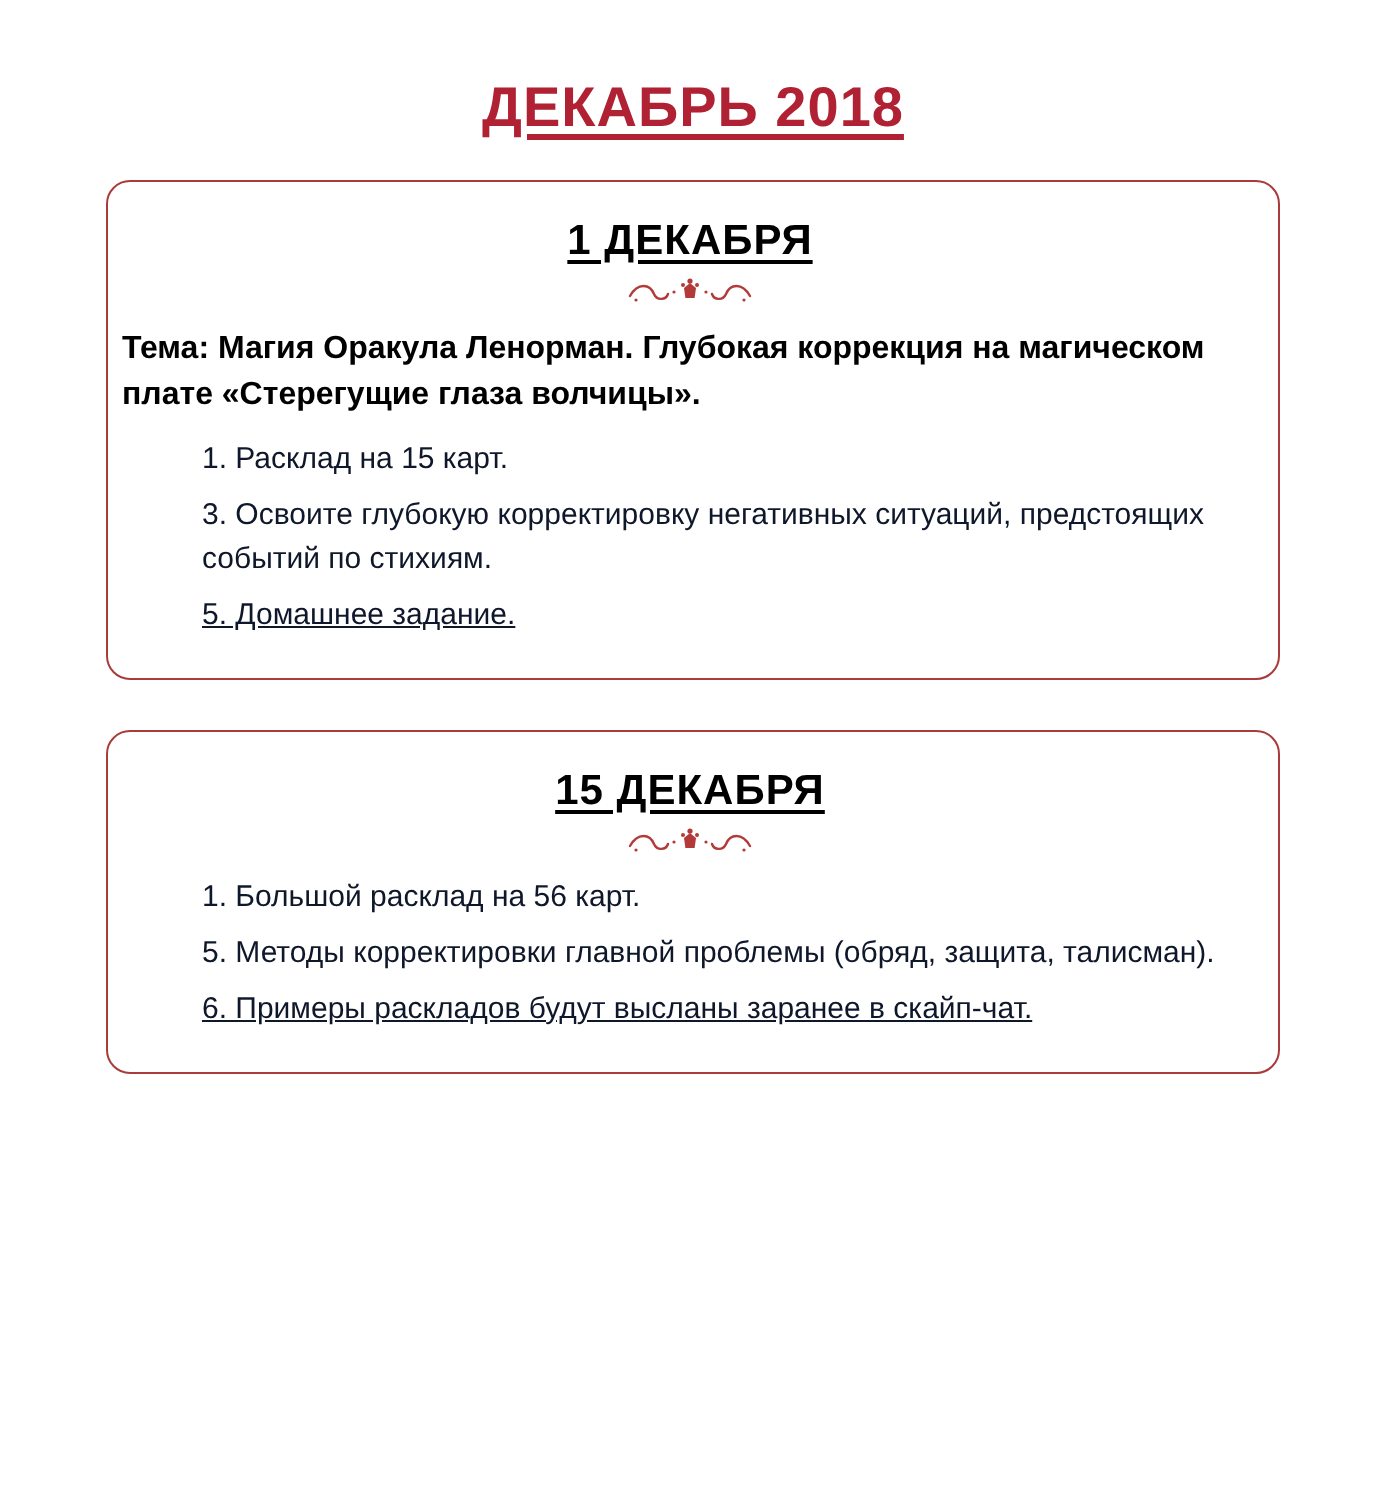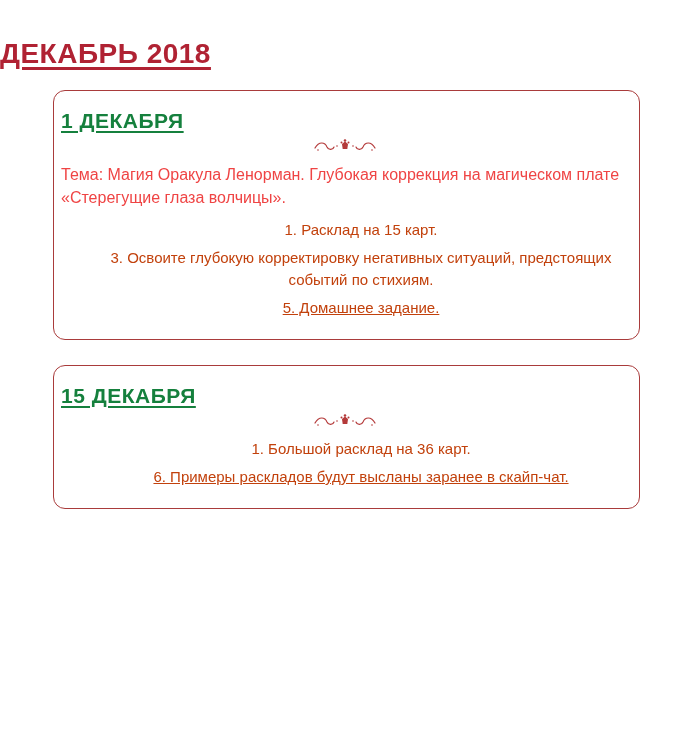--- a/index.html
+++ b/index.html
@@ -4,73 +4,73 @@
 <style>
   * { margin: 0; padding: 0; box-sizing: border-box; }
   html, body {
     width: 693px;
     background: #ffffff;
     font-family: "Liberation Sans", "DejaVu Sans", sans-serif;
   }
   body { min-height: 756px; padding-top: 38px; }
 
   .page-title {
-    text-align: left;
+    text-align: center;
     color: #b02233;
     font-size: 28px;
     font-weight: bold;
     letter-spacing: 0.5px;
     text-decoration: underline;
     text-underline-offset: 4px;
     text-decoration-thickness: 3px;
     margin-bottom: 20px;
   }
 
   .section-card {
     margin: 0 53px 25px 53px;
     border: 1px solid #a93b3b;
     border-radius: 12px;
     background: #ffffff;
     padding: 18px 10px 20px 7px;
   }
 
   .date-heading {
-    color: #15803d;
+    text-align: center;
+    color: #000000;
     font-size: 21px;
     font-weight: bold;
     letter-spacing: 0.5px;
     text-decoration: underline;
     text-underline-offset: 3px;
     text-decoration-thickness: 2px;
     margin-bottom: 4px;
   }
 
   .ornament {
     text-align: center;
     line-height: 0;
     margin-bottom: 8px;
   }
 
   .theme {
-    color: #ef4444;
+    color: #000000;
     font-size: 16px;
-    font-weight: normal;
+    font-weight: bold;
     line-height: 23px;
     margin-bottom: 10px;
     padding-right: 8px;
   }
 
   .items { margin-left: 40px; margin-right: 8px; }
 
   .items p.item {
-    color: #c2410c;
+    color: #0f172a;
     font-size: 15px;
     line-height: 22px;
     margin-bottom: 6px;
-    text-align: center;
   }
   .items p.item:last-child { margin-bottom: 0; text-decoration: underline; }
 </style>
 </head>
 <body>
 
 <h1 class="page-title">ДЕКАБРЬ 2018</h1>
 
 <section class="section-card">
   <h2 class="date-heading">1 ДЕКАБРЯ</h2>
@@ -126,22 +126,23 @@
         <circle cx="41" cy="9" r="0.8"></circle>
         <circle cx="6" cy="13" r="0.8"></circle>
         <circle cx="60" cy="13" r="0.8"></circle>
       </g>
     </svg>
   </div>
 
 
   <div class="items">
 
-      <p class="item">1. Большой расклад на 36 карт.</p>
+      <p class="item">1. Большой расклад на 56 карт.</p>
 
 
 
 
+      <p class="item">5. Методы корректировки главной проблемы (обряд, защита, талисман).</p>
 
       <p class="item">6. Примеры раскладов будут высланы заранее в скайп-чат.</p>
 
     </div>
 </section>
 
 </body></html>

